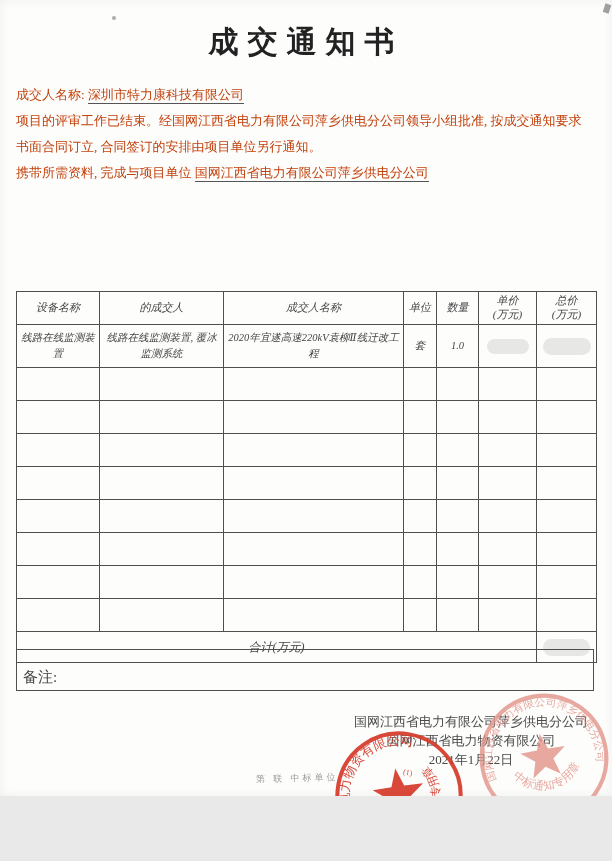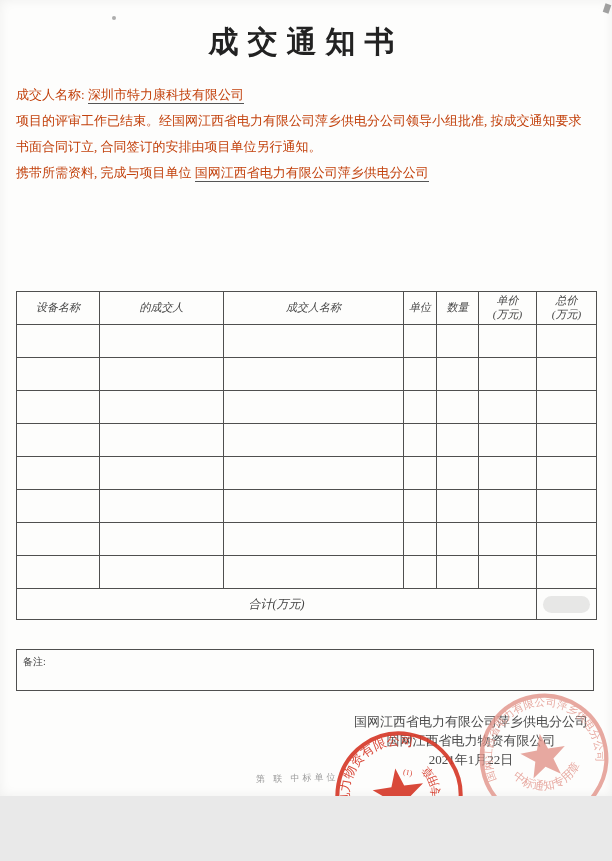--- a/index.html
+++ b/index.html
@@ -51,22 +51,22 @@
   .items .data-row td{font-size:10.5px;height:40px;line-height:1.5;}
   .items .empty-row td{height:30px;}
   .items .total-row td{height:28px;font-size:12px;}
   .pill{display:inline-block;background:#e7e7e6;border-radius:9px;vertical-align:middle;}
   .pill.p1{width:42px;height:15px;}
   .pill.p2{width:48px;height:17px;}
   .pill.p3{width:47px;height:17px;}
   .remark-box{
     position:absolute;left:16px;top:649px;width:578px;height:42px;
     border:1px solid #4f4f4f;
-    font-size:10px;color:#444;
-    padding:5px 6px;box-sizing:border-box;
+    font-size:15px;color:#444;
+    padding:18px 6px;box-sizing:border-box;
   }
   .sig{
     position:absolute;right:24px;top:712px;
     text-align:center;
     font-size:13px;color:#4a4a4a;line-height:19px;
   }
   .footer-note{
     position:absolute;left:256px;top:772px;
     font-size:9px;color:#9a9a9a;letter-spacing:3px;
     transform:rotate(-1.5deg);
@@ -115,20 +115,29 @@
           <th>成交人名称</th>
           <th>单位</th>
           <th>数量</th>
           <th>单价
 (万元)</th>
           <th>总价
 (万元)</th>
         </tr>
     </thead>
     <tbody id="table-body">
+      <tr class="data-row">
+        <td>线路在线监测装置</td>
+        <td>线路在线监测装置, 覆冰监测系统</td>
+        <td>2020年宜遂高速220kV袁柳Ⅱ线迁改工程</td>
+        <td>套</td>
+        <td>1.0</td>
+        <td><span class="pill p1"></span></td>
+        <td><span class="pill p2"></span></td>
+      </tr>
       <tr class="empty-row">
           <td></td>
           <td></td>
           <td></td>
           <td></td>
           <td></td>
           <td></td>
           <td></td>
         </tr>
         <tr class="empty-row">

